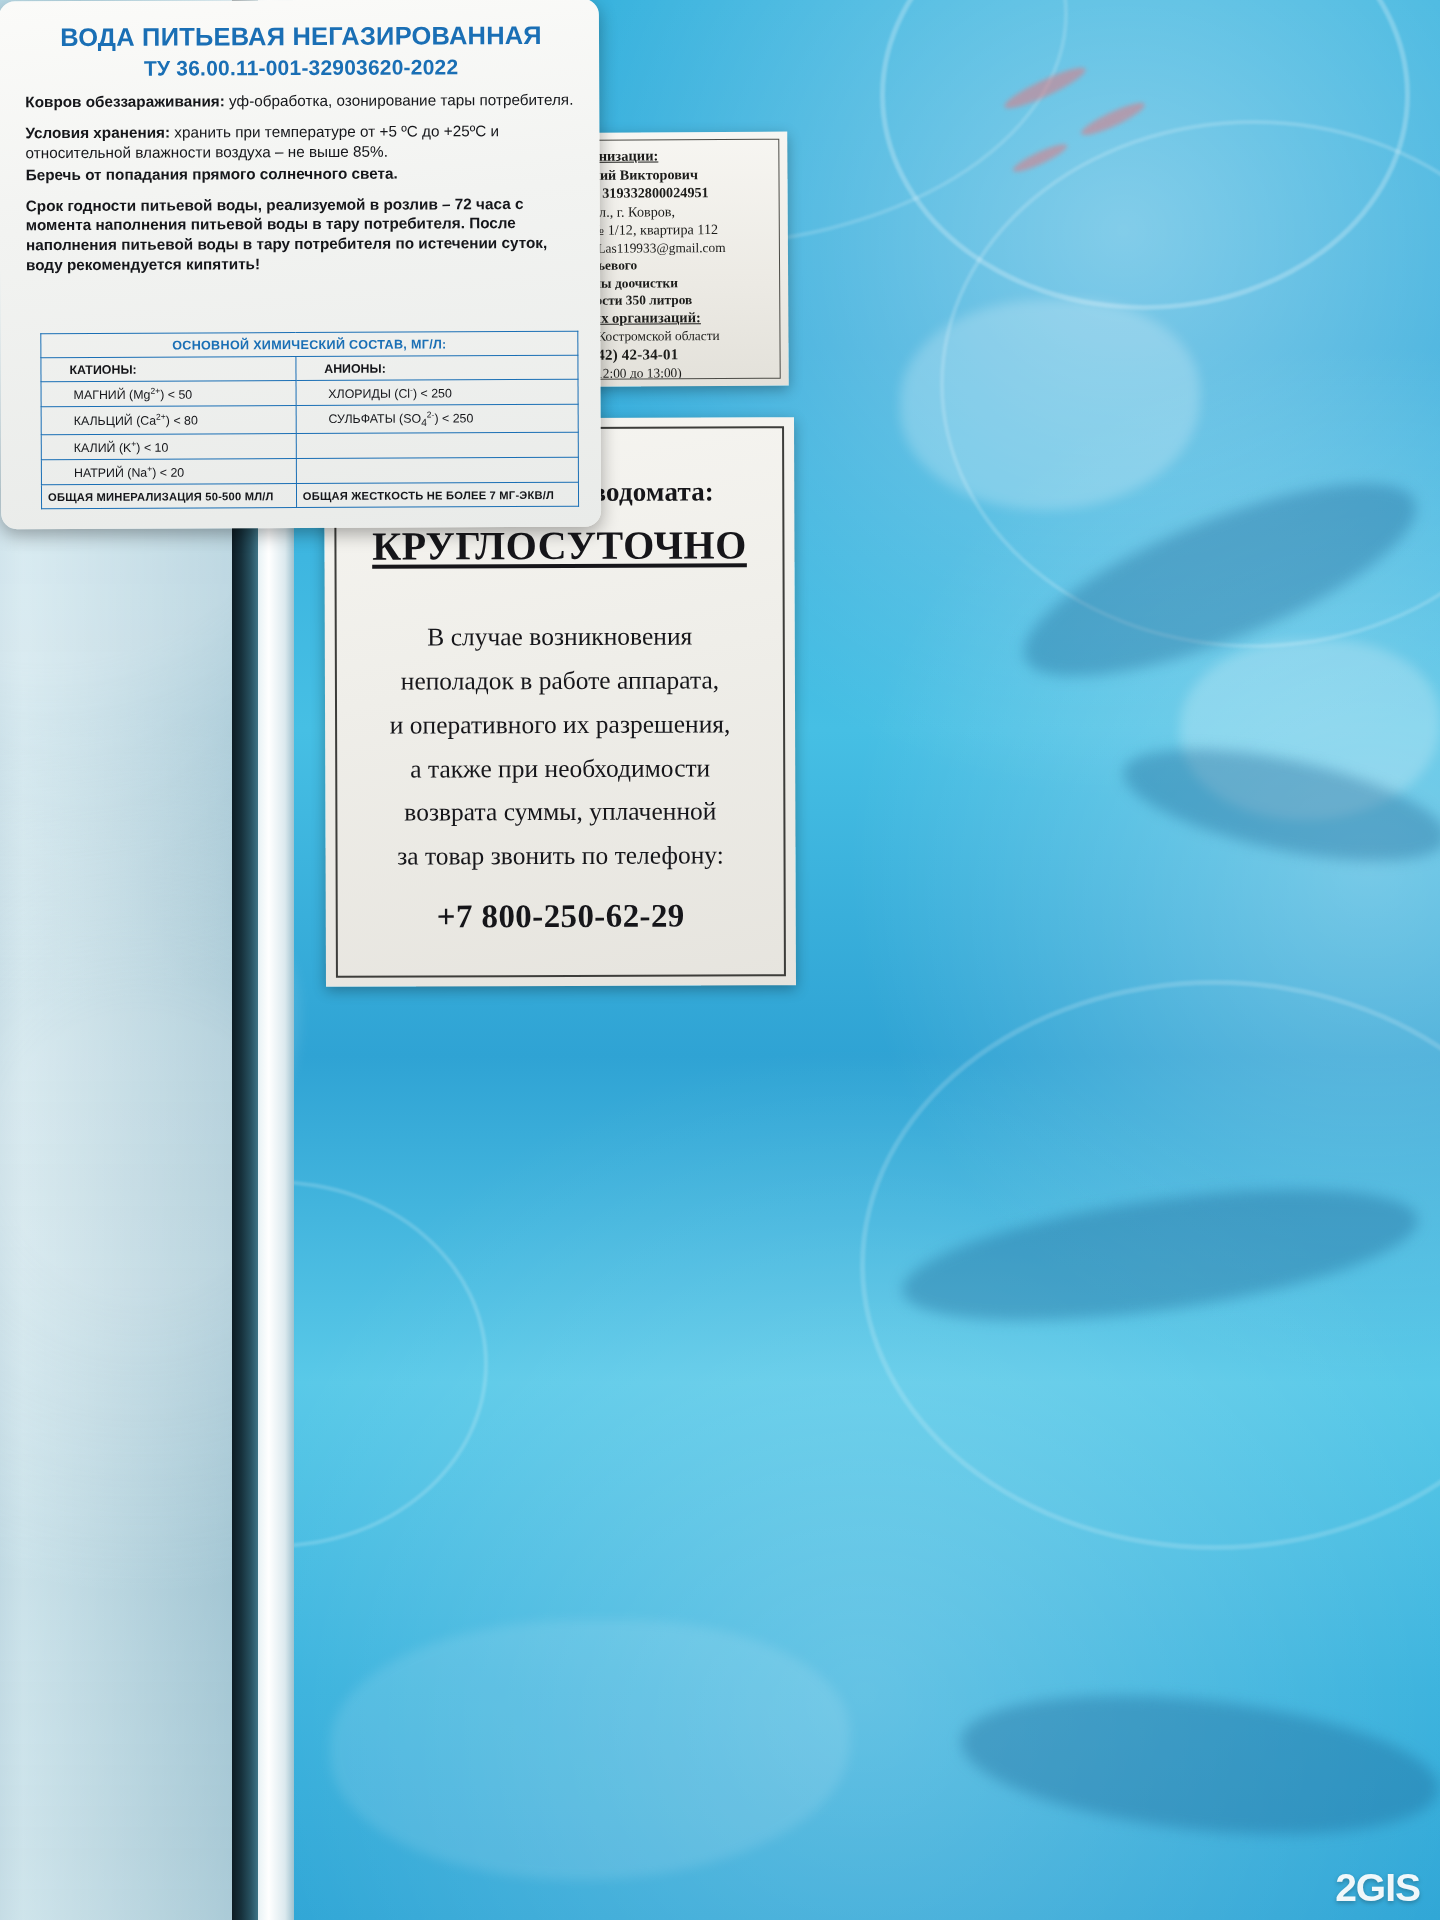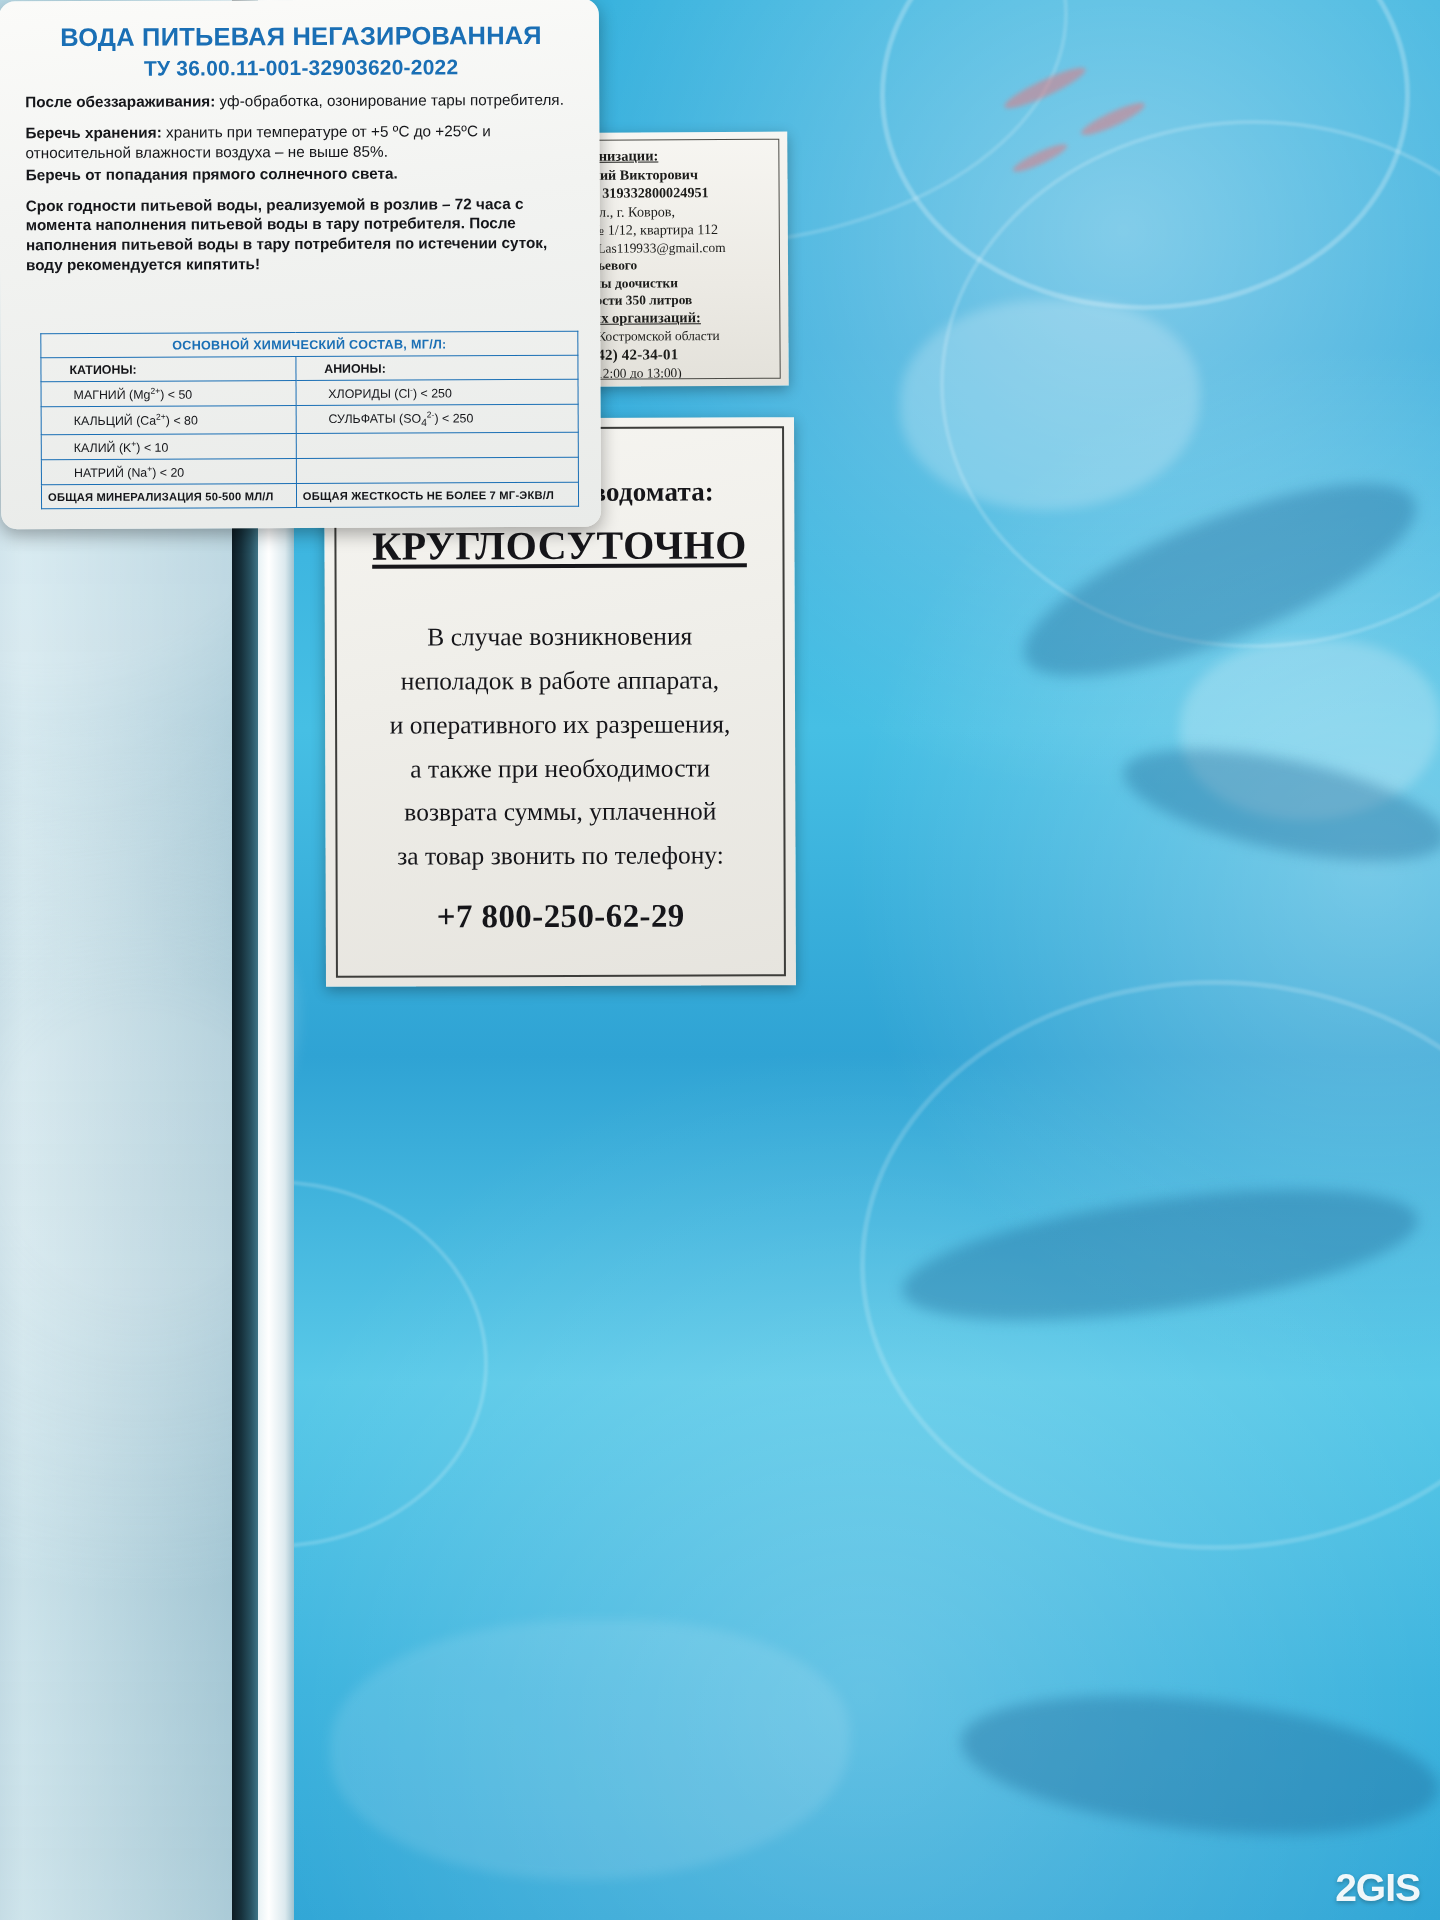--- a/index.html
+++ b/index.html
@@ -317,25 +317,25 @@
       <div class="phone">+7 800-250-62-29</div>
     </div>
   </div>
 
   <div id="notice-water">
     <div class="pad">
       <div class="title">ВОДА ПИТЬЕВАЯ НЕГАЗИРОВАННАЯ</div>
       <div class="tu">ТУ 36.00.11-001-32903620-2022</div>
 
       <p>
-        <span class="lead">После обеззараживания:</span><span> уф-обработка, озонирование тары потребителя.</span>
+        <span class="lead">Ковров обеззараживания:</span><span> уф-обработка, озонирование тары потребителя.</span>
       </p>
 
       <p>
-        <span class="lead">Беречь хранения:</span><span> хранить при температуре от +5 ºC до +25ºC и относительной влажности воздуха – не выше 85%.</span>
+        <span class="lead">Условия хранения:</span><span> хранить при температуре от +5 ºC до +25ºC и относительной влажности воздуха – не выше 85%.</span>
       </p>
       <p class="allbold" style="margin-top:2px">Беречь от попадания прямого солнечного света.</p>
 
       <p class="allbold">Срок годности питьевой воды, реализуемой в розлив – 72 часа с момента наполнения питьевой воды в тару потребителя. После наполнения питьевой воды в тару потребителя по истечении суток, воду рекомендуется кипятить!</p>
     </div>
 
     <table class="chem">
       <tbody>
           <tr>
         <td class="hdr" colspan="2">ОСНОВНОЙ ХИМИЧЕСКИЙ СОСТАВ, МГ/Л:</td>

